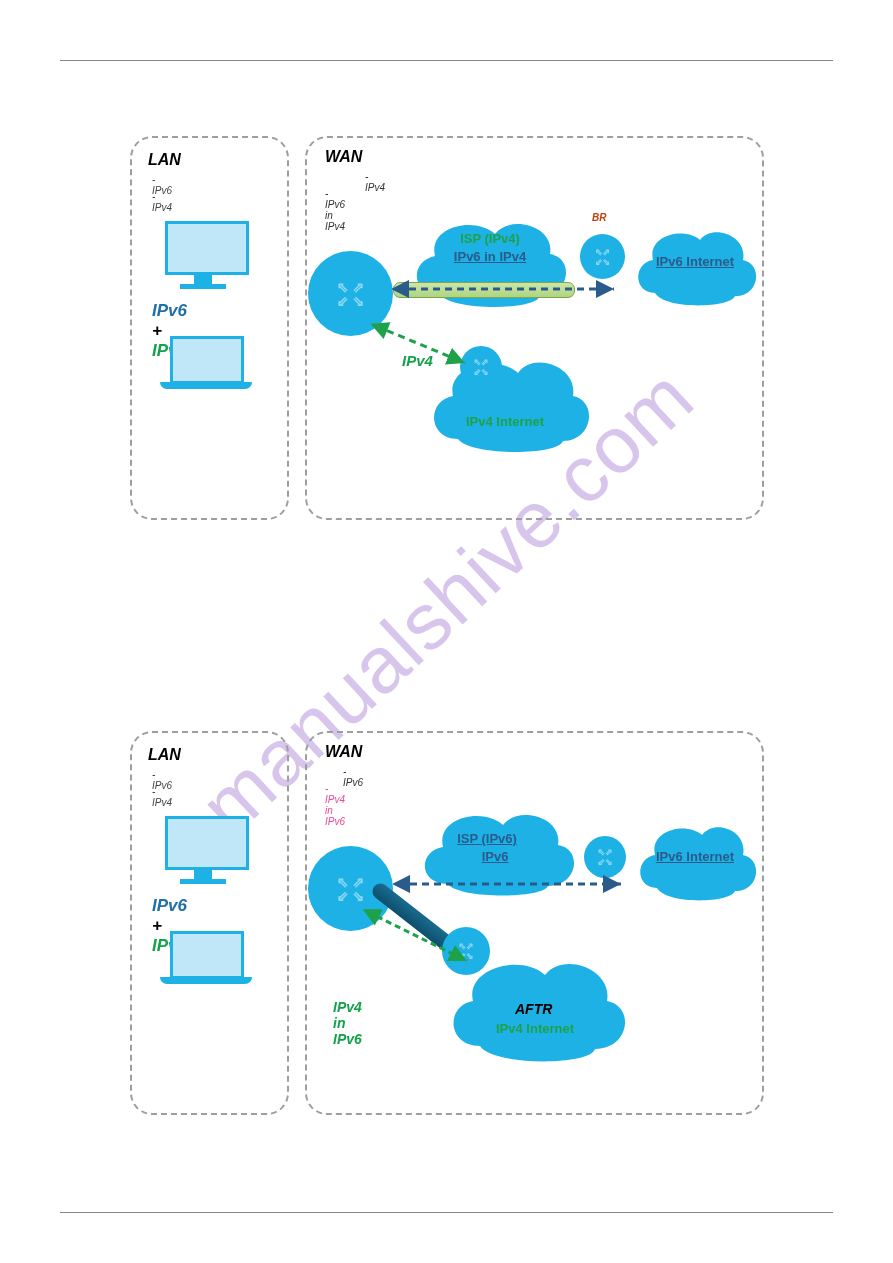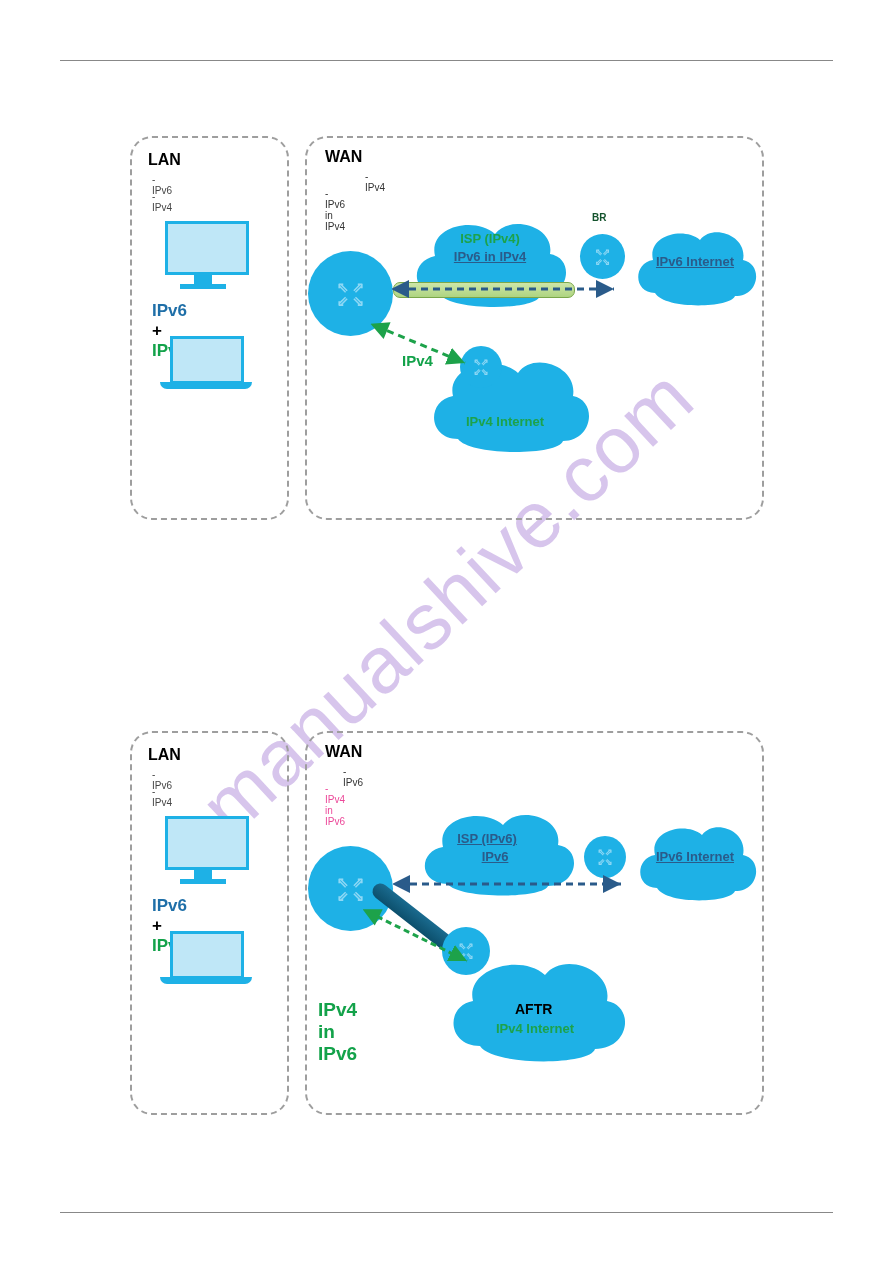--- a/index.html
+++ b/index.html
@@ -42,21 +42,21 @@
   
   .box {
     position: absolute;
     border: 2px dashed #9e9e9e;
     border-radius: 22px;
     background: transparent;
   }
   .lanbox { left: 0; top: 0; width: 155px; height: 380px; }
   .wanbox { left: 175px; top: 0; width: 455px; height: 380px; }
 
-  .label { position: absolute; font-size: 14px; }
+  .label { position: absolute; font-size: 14px; font-style: italic; }
   .boldlbl { font-weight: bold; font-size: 16px; color: #000; }
   .ipv6lbl { color: #1f6fa8; font-weight: bold; }
   .ipv4lbl { color: #13a24a; font-weight: bold; }
 
   
   .cloud {
     position: absolute;
   }
   svg.cloudshape path { fill: #1eb1e6; }
   .cloudtxt { position:absolute; font-size:13px; font-weight:bold; text-align:center; width:120px; }
@@ -151,21 +151,21 @@
     <div class="cloud" style="left:270px; top:70px; width:170px; height:110px;">
       <svg class="cloudshape" viewBox="0 0 170 110" width="170" height="110">
         <path d="M40,88 C10,88 10,55 35,50 C28,20 75,10 95,28 C110,8 155,20 150,48 C175,52 170,90 140,90 C135,105 50,105 40,88 Z"></path>
       </svg>
     </div>
     <div class="cloudtxt ctIPv4" style="left:300px; top:95px;">ISP (IPv4)</div>
     <div class="cloudtxt ctIPv6" style="left:300px; top:113px;">IPv6 in IPv4</div>
 
     <div style="position:absolute; left:263px; top:146px; width:180px; height:14px; background:linear-gradient(#cde6a8,#aed481); border:1px solid #7aa74a; border-radius:7px;"></div>
 
-    <div class="label boldlbl small13" style="left:462px; top:76px; color:#14532d;">BR</div>
+    <div class="label boldlbl small13" style="left:462px; top:76px; color:#c2410c;">BR</div>
     <div class="router" style="left:450px; top:98px; width:45px; height:45px;">
       <div class="arrows" style="font-size:9px;">⇖⇗<br>⇙⇘</div>
     </div>
 
     <div class="cloud" style="left:495px; top:82px; width:135px; height:95px;">
       <svg class="cloudshape" viewBox="0 0 135 95" width="135" height="95">
         <path d="M30,75 C8,75 8,45 28,42 C22,18 58,8 75,22 C88,5 123,18 118,42 C138,46 135,78 110,78 C106,90 40,92 30,75 Z"></path>
       </svg>
     </div>
     <div class="cloudtxt ctIPv6" style="left:510px; top:118px; width:110px;">IPv6 Internet</div>
@@ -281,19 +281,19 @@
         <marker id="ag2" markerWidth="8" markerHeight="8" refX="6" refY="3" orient="auto">
             <path d="M0,0 L6,3 L0,6 Z" fill="#1da24a"></path>
           </marker>
         <marker id="ag2s" markerWidth="8" markerHeight="8" refX="2" refY="3" orient="auto">
             <path d="M6,0 L0,3 L6,6 Z" fill="#1da24a"></path>
           </marker>
       </defs>
       <line x1="6" y1="6" x2="105" y2="55" stroke="#1da24a" stroke-width="3" stroke-dasharray="6 4" marker-start="url(#ag2s)" marker-end="url(#ag2)"></line>
     </svg>
 
-    <div class="label ipv4lbl" style="left:188px; top:268px; font-size:19px;">IPv4 in IPv6</div>
+    <div class="label ipv4lbl" style="left:203px; top:268px; font-size:14px;">IPv4 in IPv6</div>
     <div class="label boldlbl" style="left:385px; top:270px; font-size:14px; color:#000;">AFTR</div>
     <div class="cloudtxt ctIPv4" style="left:345px; top:290px;">IPv4 Internet</div>
 
   </div>
 
 </div>
 
 </body></html>

